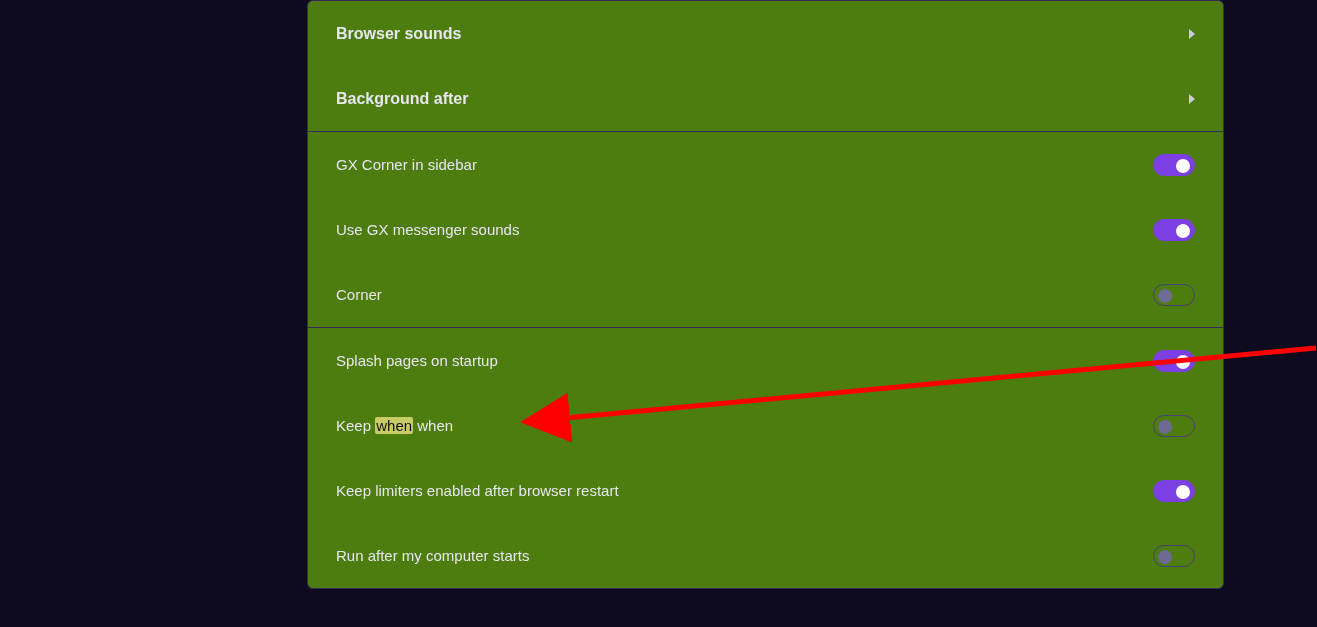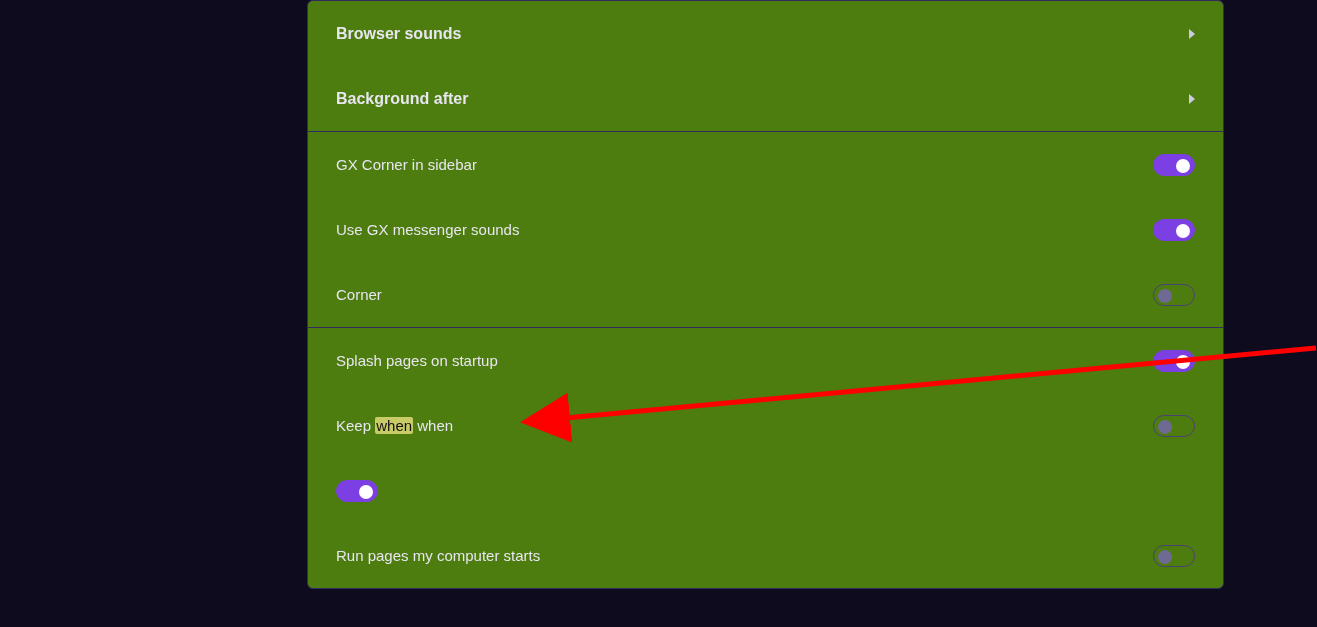--- a/index.html
+++ b/index.html
@@ -146,26 +146,27 @@
   </div>
   <div class="row">
     <span class="row-label">
       <span>Keep </span><mark class="hl">when</mark><span> when</span>
     </span>
     <div class="toggle off">
         <div class="knob"></div>
       </div>
   </div>
   <div class="row">
+    <span class="row-label">Keep limiters enabled after browser restart</span>
     <div class="toggle on">
         <div class="knob"></div>
       </div>
   </div>
   <div class="row">
-    <span class="row-label">Run pages my computer starts</span>
+    <span class="row-label">Run after my computer starts</span>
     <div class="toggle off">
         <div class="knob"></div>
       </div>
   </div>
 
 </div>
 
 <svg class="arrow-svg">
   <defs>
     <marker id="ahead" markerWidth="14" markerHeight="14" refX="3" refY="5" orient="auto">

